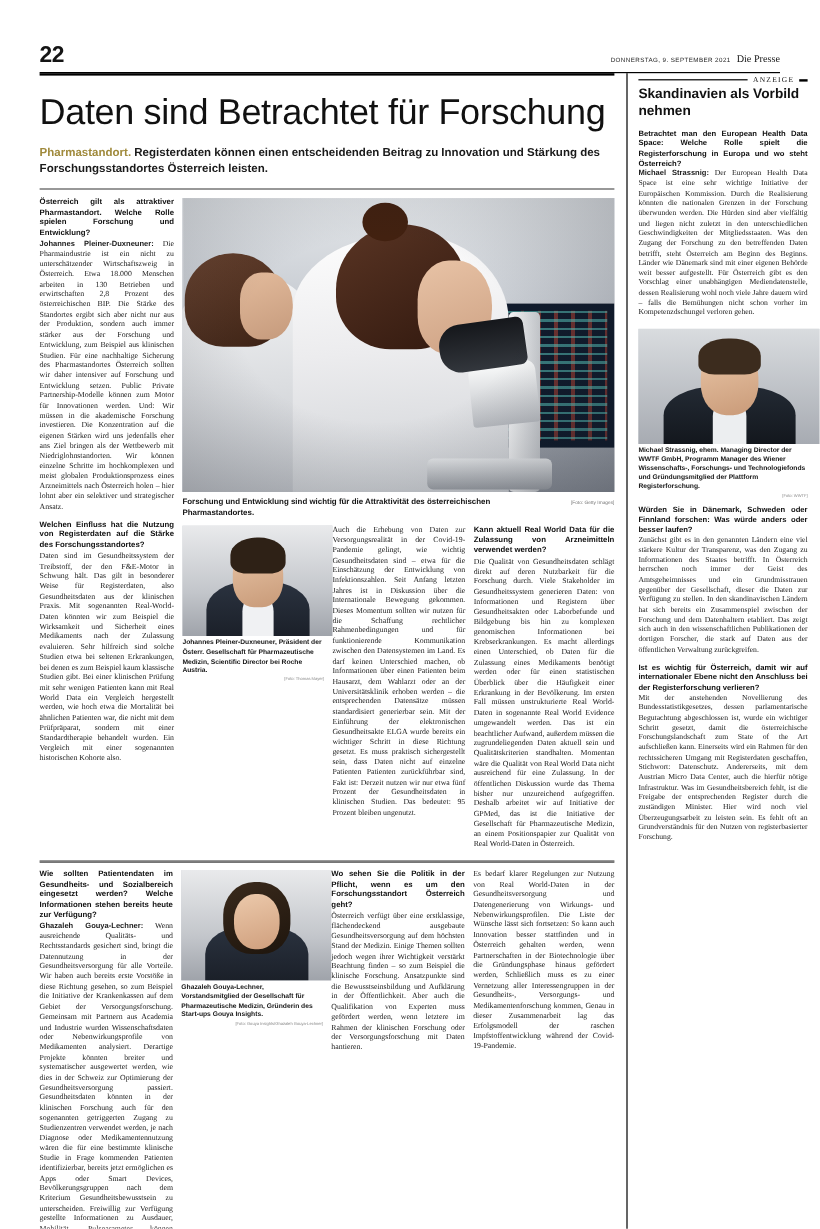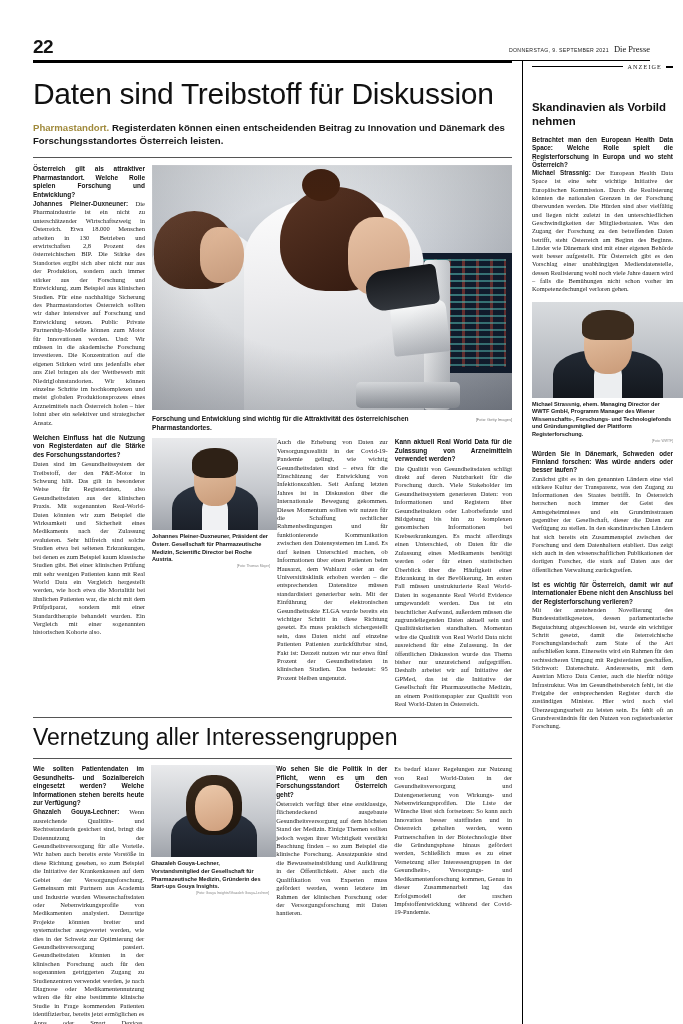--- a/index.html
+++ b/index.html
@@ -168,21 +168,20 @@
   }
   .a2-grid { display: flex; }
   .a2-col { width: 125px; padding-right: 7px; }
   .a2-col:last-child { padding-right: 0; }
 
   
   .sb-head {
     font-family: "Liberation Sans", sans-serif;
     font-weight: bold; font-size: 11.4px; line-height: 14px; color: #111;
     margin-bottom: 8px;
-    margin-top: 28px;
   }
   .sb-q {
     font-family: "Liberation Sans", sans-serif;
     font-weight: bold; font-size: 6.4px; line-height: 8.3px; text-align: justify; color:#111;
   }
   .sb-p {
     font-family: "Liberation Serif", serif;
     font-size: 6.4px; line-height: 8.3px; text-align: justify; color: #1b1b1b; hyphens: auto;
   }
   .sb-p + .sb-q { margin-top: 7px; }
@@ -211,25 +210,25 @@
     </div>
   </div>
   <div class="rule-top"></div>
 
 
   <div class="body-grid">
 
     <div class="main-zone">
       <div class="rule-thick"></div>
 
-      <h1 class="headline-1">Daten sind Treibstoff für Diskussion</h1>
+      <h1 class="headline-1">Daten sind Betrachtet für Forschung</h1>
 
       <div class="standfirst">
         <span class="kicker">Pharmastandort.</span>
-        <span>Registerdaten können einen entscheidenden Beitrag zu Innovation und Dänemark des Forschungsstandortes Österreich leisten.</span>
+        <span>Registerdaten können einen entscheidenden Beitrag zu Innovation und Stärkung des Forschungsstandortes Österreich leisten.</span>
       </div>
 
       <div class="rule-thin"></div>
 
       <div class="a1-grid">
 
         <div class="a1-col">
           <p class="q">Österreich gilt als attraktiver Pharmastandort. Welche Rolle spielen Forschung und Entwicklung?</p>
           <p class="p"><span class="speaker">Johannes Pleiner-Duxneuner:</span> <span>Die Pharmaindustrie ist ein nicht zu unterschätzender Wirtschaftszweig in Österreich. Etwa 18.000 Menschen arbeiten in 130 Betrieben und erwirtschaften 2,8 Prozent des österreichischen BIP. Die Stärke des Standortes ergibt sich aber nicht nur aus der Produktion, sondern auch immer stärker aus der Forschung und Entwicklung, zum Beispiel aus klinischen Studien. Für eine nachhaltige Sicherung des Pharmastandortes Österreich sollten wir daher intensiver auf Forschung und Entwicklung setzen. Public Private Partnership-Modelle können zum Motor für Innovationen werden. Und: Wir müssen in die akademische Forschung investieren. Die Konzentration auf die eigenen Stärken wird uns jedenfalls eher ans Ziel bringen als der Wettbewerb mit Niedriglohnstandorten. Wir können einzelne Schritte im hochkomplexen und meist globalen Produktionsprozess eines Arzneimittels nach Österreich holen – hier lohnt aber ein selektiver und strategischer Ansatz.</span></p>
           <p class="q">Welchen Einfluss hat die Nutzung von Registerdaten auf die Stärke des Forschungsstandortes?</p>
@@ -284,21 +283,20 @@
             <div class="a1-col">
               <p class="q">Kann aktuell Real World Data für die Zulassung von Arzneimitteln verwendet werden?</p>
               <p class="p">Die Qualität von Gesundheitsdaten schlägt direkt auf deren Nutzbarkeit für die Forschung durch. Viele Stakeholder im Gesundheitssystem generieren Daten: von Informationen und Registern über Gesundheitsakten oder Laborbefunde und Bildgebung bis hin zu komplexen genomischen Informationen bei Krebserkrankungen. Es macht allerdings einen Unterschied, ob Daten für die Zulassung eines Medikaments benötigt werden oder für einen statistischen Überblick über die Häufigkeit einer Erkrankung in der Bevölkerung. Im ersten Fall müssen unstrukturierte Real World-Daten in sogenannte Real World Evidence umgewandelt werden. Das ist ein beachtlicher Aufwand, außerdem müssen die zugrundeliegenden Daten aktuell sein und Qualitätskriterien standhalten. Momentan wäre die Qualität von Real World Data nicht ausreichend für eine Zulassung. In der öffentlichen Diskussion wurde das Thema bisher nur unzureichend aufgegriffen. Deshalb arbeitet wir auf Initiative der GPMed, das ist die Initiative der Gesellschaft für Pharmazeutische Medizin, an einem Positionspapier zur Qualität von Real World-Daten in Österreich.</p>
             </div>
           </div>
         </div>
       </div>
 
       <div class="a2-wrap">
         <div class="rule-thin"></div>
-        <h2 class="headline-2">Vernetzung aller Interessengruppen</h2>
         <div class="rule-thin"></div>
 
         <div class="a2-grid" style="margin-top:6px">
 
           <div class="a2-col">
             <p class="q">Wie sollten Patientendaten im Gesundheits- und Sozialbereich eingesetzt werden? Welche Informationen stehen bereits heute zur Verfügung?</p>
             <p class="p"><span class="speaker">Ghazaleh Gouya-Lechner:</span> <span>Wenn ausreichende Qualitäts- und Rechtsstandards gesichert sind, bringt die Datennutzung in der Gesundheitsversorgung für alle Vorteile. Wir haben auch bereits erste Vorstöße in diese Richtung gesehen, so zum Beispiel die Initiative der Krankenkassen auf dem Gebiet der Versorgungsforschung. Gemeinsam mit Partnern aus Academia und Industrie wurden Wissenschaftsdaten oder Nebenwirkungsprofile von Medikamenten analysiert. Derartige Projekte könnten breiter und systematischer ausgewertet werden, wie dies in der Schweiz zur Optimierung der Gesundheitsversorgung passiert. Gesundheitsdaten könnten in der klinischen Forschung auch für den sogenannten getriggerten Zugang zu Studienzentren verwendet werden, je nach Diagnose oder Medikamentennutzung wären die für eine bestimmte klinische Studie in Frage kommenden Patienten identifizierbar, bereits jetzt ermöglichen es Apps oder Smart Devices, Bevölkerungsgruppen nach dem Kriterium Gesundheitsbewusstsein zu unterscheiden. Freiwillig zur Verfügung gestellte Informationen zu Ausdauer, Mobilität, Pulsparameter können herangezogen werden, um gezielte Gesundheits- und Vorsorgemaßnahmen einzuleiten. Derartige Gesundheitsangebote könnten im großen Stil auf Zielgruppen hin zugeschnitten werden, im Sinne eines personalisierten Angebots. Letztlich haben wir über die Generierung von anonymisierten Daten aus der elektronischen Gesundheitsakte ELGA Informationen über Krankenhausaufenthalte, Diagnosen und Medikamentenverschreibungen – für das gesamte Bundesgebiet. Diese Daten können Einblick in die Epidemiologie von Krankheiten und die Versorgung der Bevölkerung geben, Erkenntnisse zu Nebenwirkungsprofilen von Medikamenten oder auch Wirksamkeitsdaten aus der Real World liefern. Die Erforschung der Wirksamkeit und Sicherheit von Therapien würde profitieren. Bei seltenen auftretenden Nebenwirkungen von Therapien wären Trends ablesbar, die in einer klinischen Studie in dieser Form nicht nachweisbar sind.</span></p>
           </div>
 
           <div class="a2-col">

